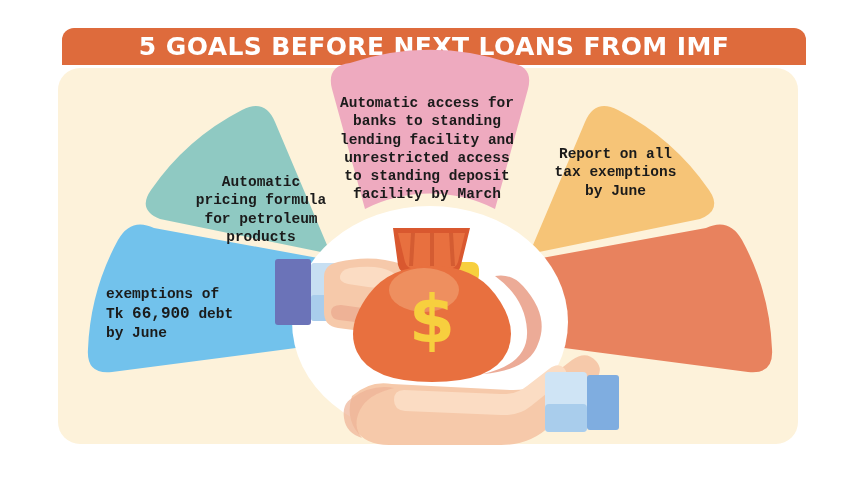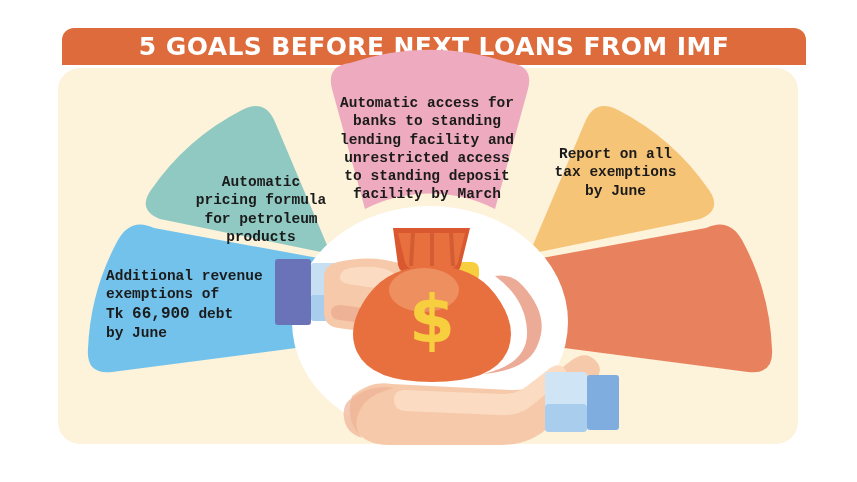--- a/index.html
+++ b/index.html
@@ -225,15 +225,15 @@
 lending facility and
 unrestricted access
 to standing deposit
 facility by March</div>
 
   <div class="wedge-label" id="label-tax">Report on all
 tax exemptions
 by June</div>
 
 
-  <div class="wedge-label" id="label-revenue"><span>Additional revenue</span><br><span>exemptions of</span><br><span>Tk </span><b>66,900</b><span> debt</span><br><span>by June</span></div>
+  <div class="wedge-label" id="label-revenue"><br><span>exemptions of</span><br><span>Tk </span><b>66,900</b><span> debt</span><br><span>by June</span></div>
 
 </div>
 
 </body></html>

